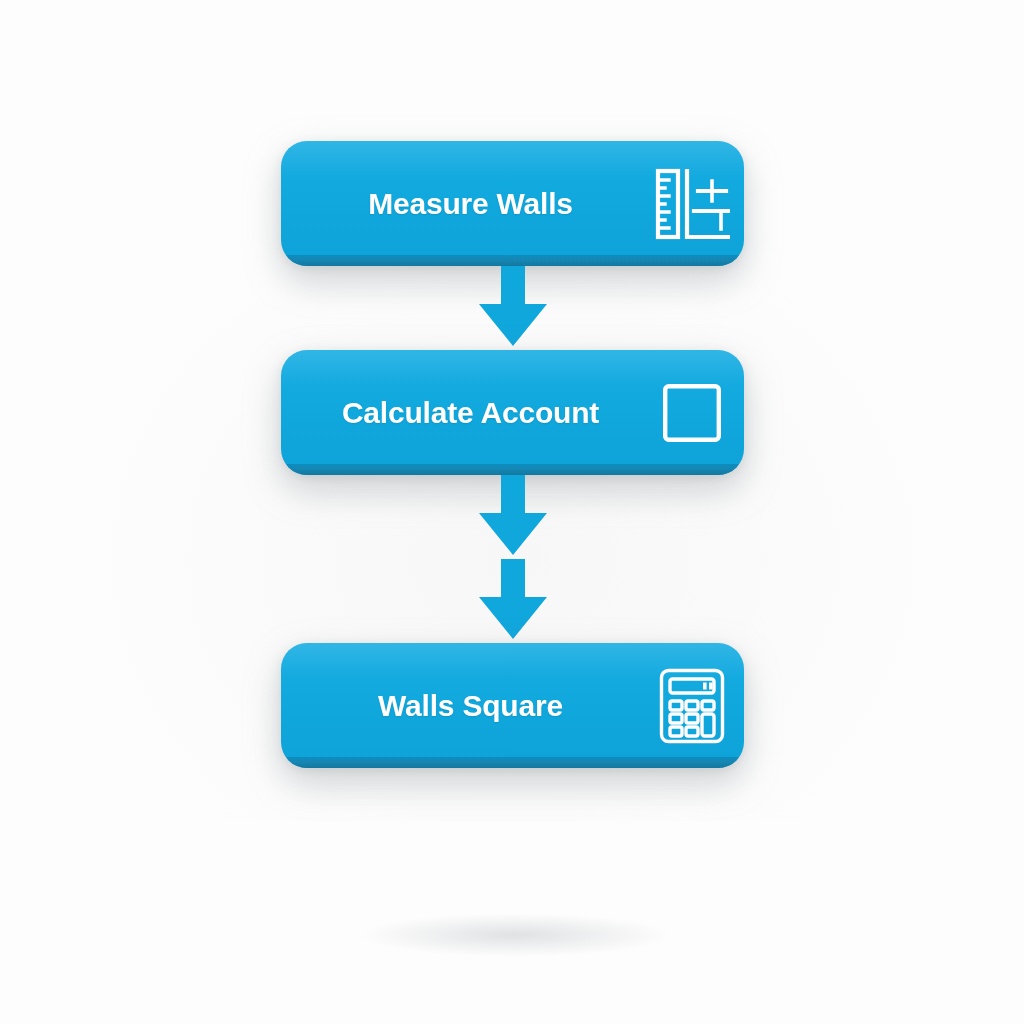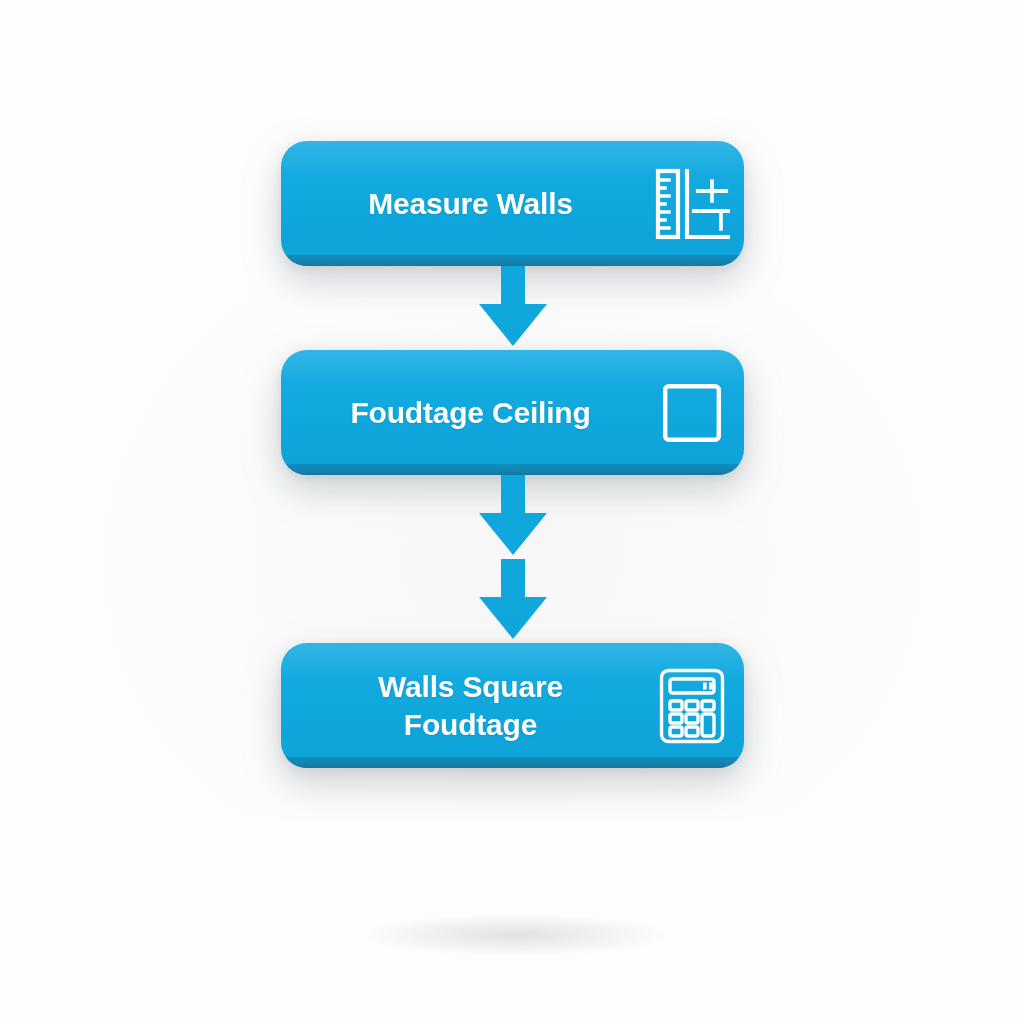--- a/index.html
+++ b/index.html
@@ -157,21 +157,21 @@
 
     <div class="connector">
       <svg width="74" height="84" viewBox="0 0 74 84">
         <path d="M25 0 H49 V38 H71 L37 80 L3 38 H25 Z" fill="#10a7dd"></path>
       </svg>
     </div>
 
     <div class="node-wrap">
       <div class="node">
         <div class="node-label">
-          <span class="ln">Foudtage Ceiling</span>
+          <span class="ln">Calculate Account</span>
         </div>
         <div class="node-icon">
           <svg width="60" height="60" viewBox="0 0 60 60" fill="none" stroke="#ffffff" stroke-width="4.4">
             <rect x="3.2" y="3.2" width="53.6" height="53.6" rx="3.5"></rect>
           </svg>
         </div>
       </div>
     </div>
 
     <div class="connector">
@@ -184,21 +184,20 @@
     <div class="connector">
       <svg width="74" height="84" viewBox="0 0 74 84">
         <path d="M25 0 H49 V38 H71 L37 80 L3 38 H25 Z" fill="#10a7dd"></path>
       </svg>
     </div>
 
     <div class="node-wrap">
       <div class="node">
         <div class="node-label">
           <span class="ln">Walls Square</span>
-          <span class="ln">Foudtage</span>
         </div>
         <div class="node-icon">
           <svg width="66" height="76" viewBox="0 0 66 76" fill="none" stroke="#ffffff" stroke-width="3.4">
 
             <rect x="2.5" y="2.5" width="61" height="71" rx="7"></rect>
 
             <rect x="11" y="11" width="44" height="14" rx="2.5"></rect>
             <rect x="44" y="14.5" width="3.6" height="7" fill="#ffffff" stroke="none"></rect>
             <rect x="50" y="14.5" width="3.6" height="7" fill="#ffffff" stroke="none"></rect>
 

